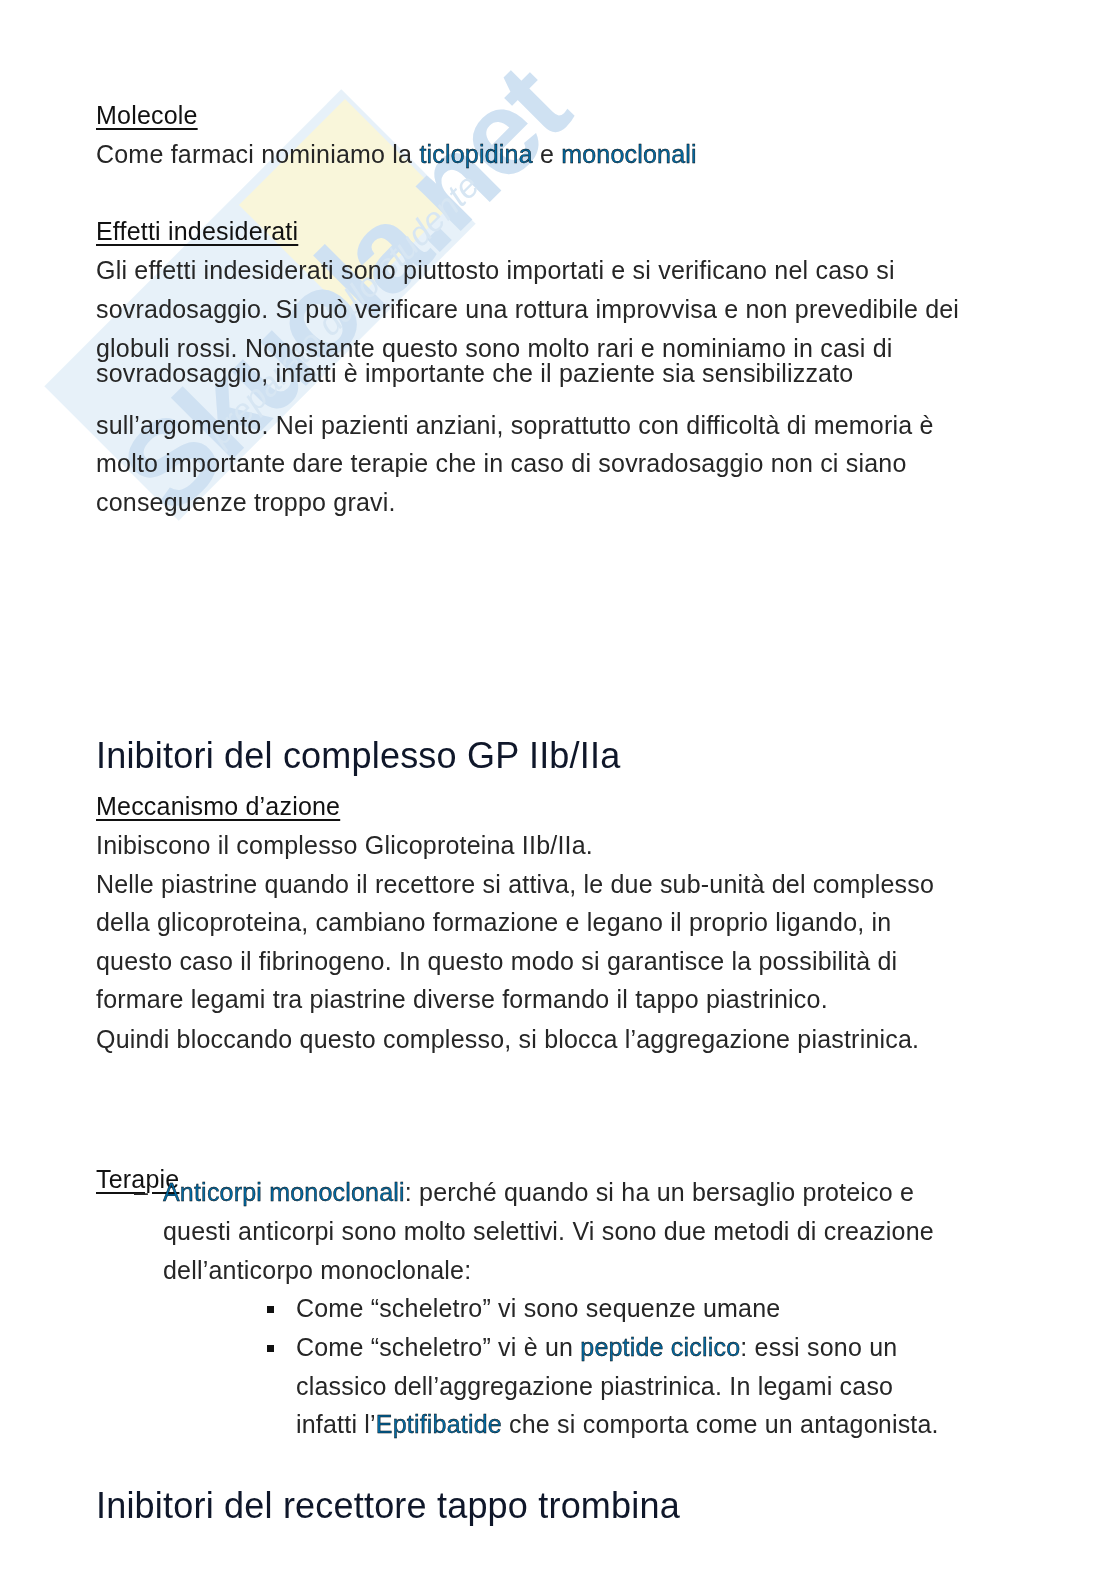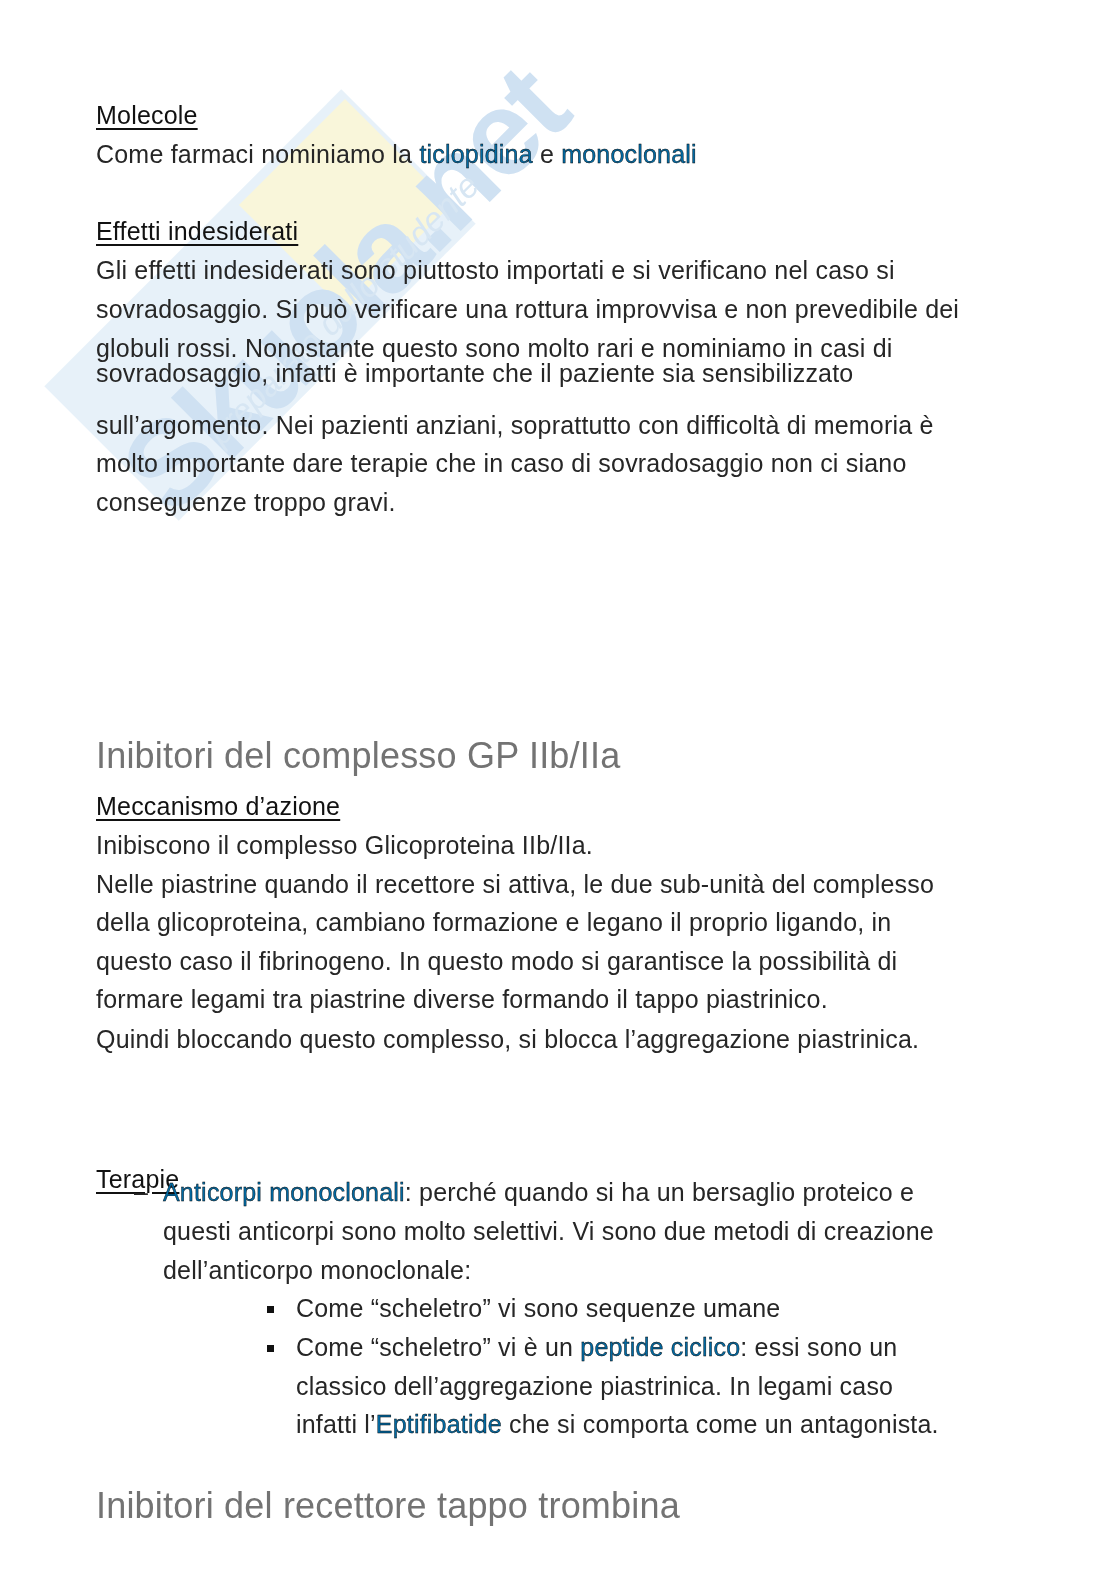--- a/index.html
+++ b/index.html
@@ -14,21 +14,21 @@
                      background: #fbf6d6; transform: rotate(-45deg); opacity: 0.9; }
   .wm-brand { position: absolute; left: 40px; top: 180px; font-size: 120px; font-weight: bold;
               color: #cfe1f2; transform: rotate(-45deg); letter-spacing: -4px; white-space: nowrap; }
   .wm-tag { position: absolute; left: 140px; top: 250px; font-size: 34px; font-style: italic;
             color: #d7e6f3; transform: rotate(-45deg); white-space: nowrap; }
 
   .page { position: absolute; left: 96px; top: 0; width: 940px; z-index: 1; }
   .line { position: absolute; left: 0; font-size: 25px; line-height: 39px; white-space: nowrap;
           color: #262626; letter-spacing: 0.2px; text-align: center; }
   .sub { text-decoration: underline; text-underline-offset: 4px; color: #111; }
-  .h1 { font-size: 36px; color: #737373; }
+  .h1 { font-size: 36px; color: #0f172a; }
   b { font-weight: normal; color: #0369a1; -webkit-text-stroke: 0.4px #000; }
   .dash { position: absolute; left: 38px; }
   .sq { position: absolute; width: 7px; height: 7px; background: #111; }
 </style>
 </head>
 <body>
 
 <div class="watermark">
   <div class="wm-shape-blue"></div>
   <div class="wm-shape-yellow"></div>

